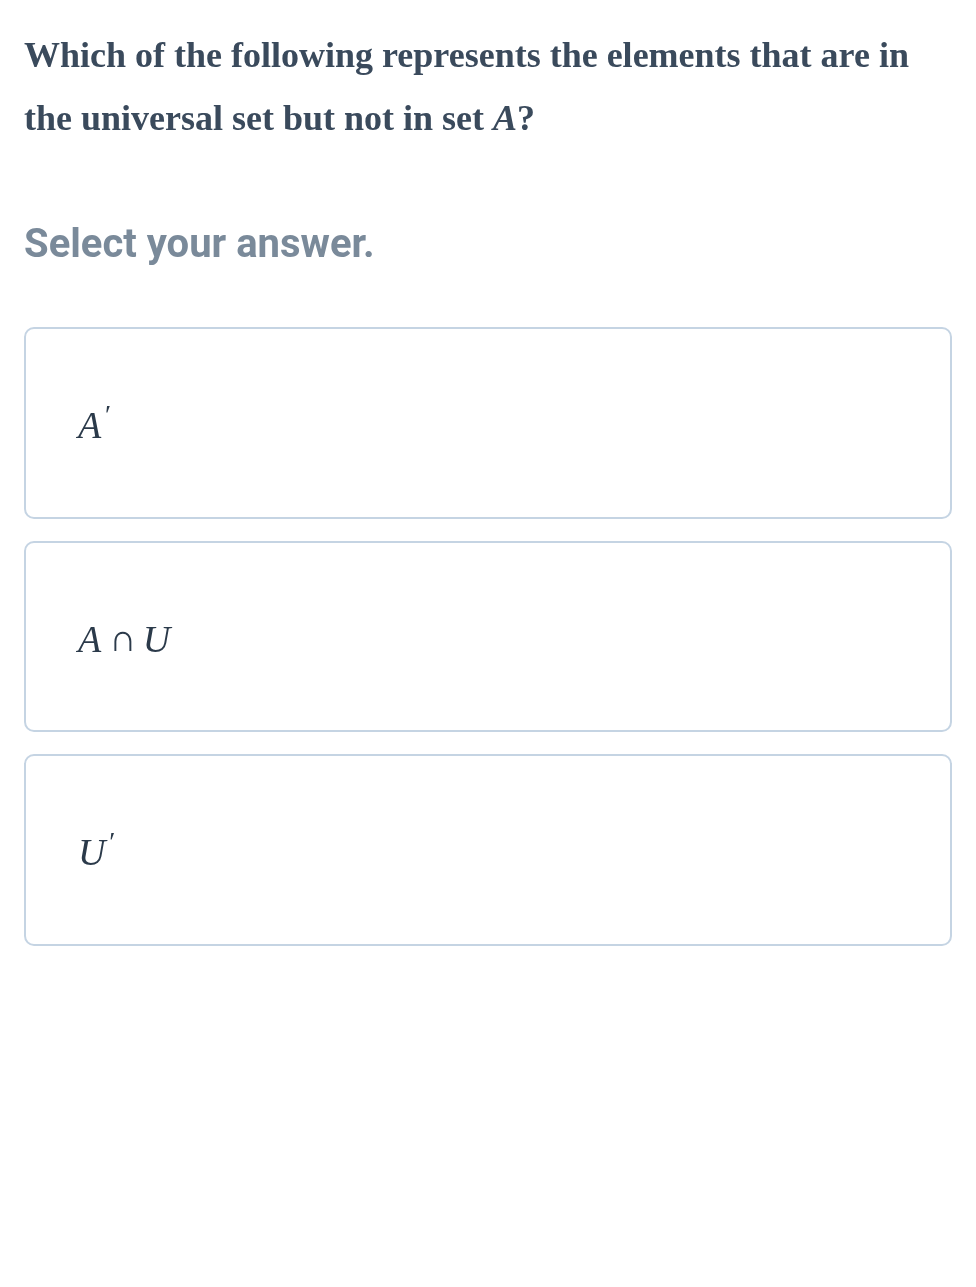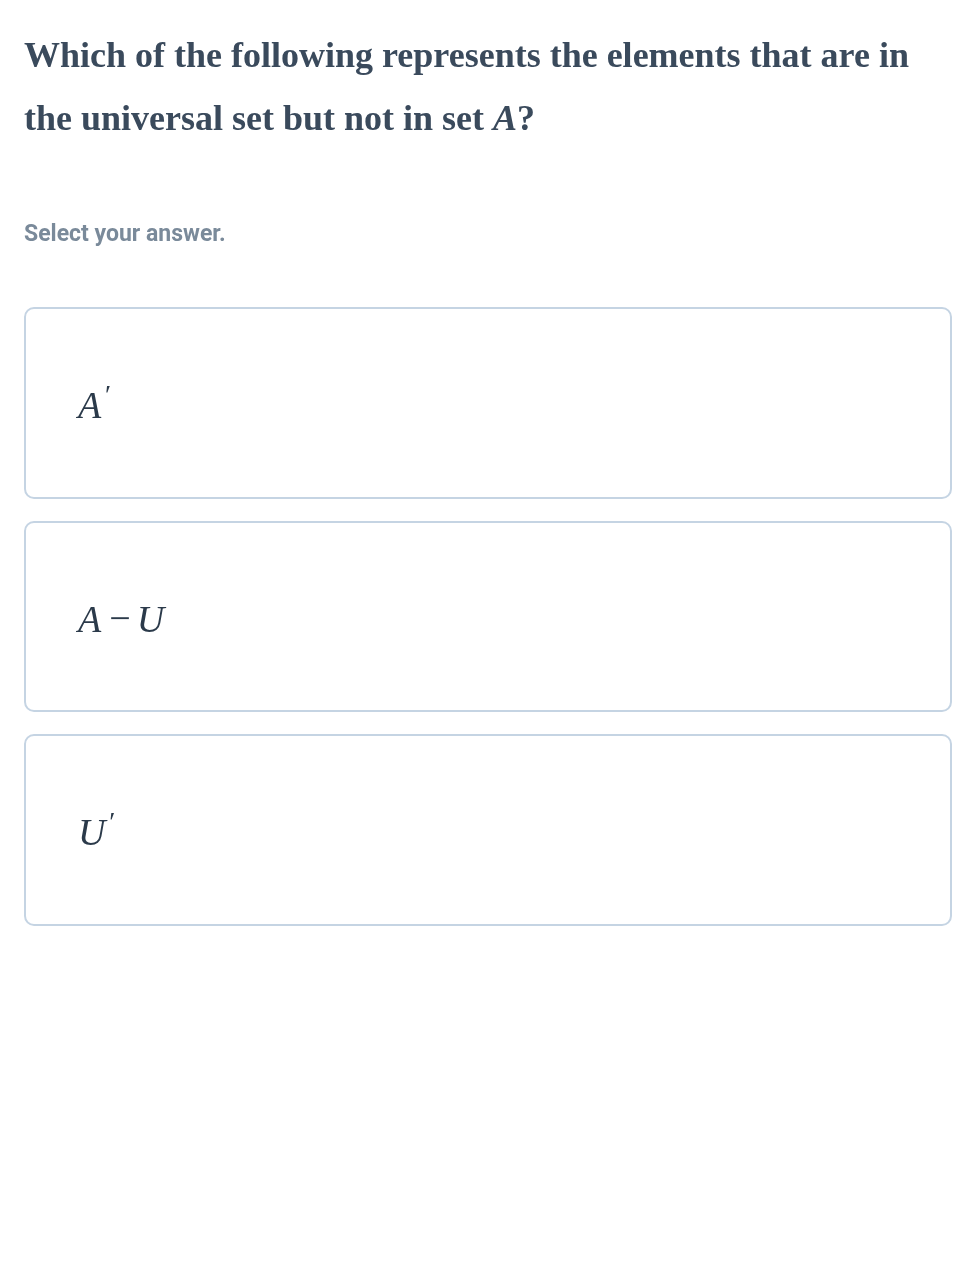--- a/index.html
+++ b/index.html
@@ -19,21 +19,21 @@
     line-height: 1.75;
     margin-bottom: 70px;
     font-weight: 700;
   }
   .question-text .math-var {
     font-style: italic;
     font-family: 'Times New Roman', serif;
   }
   .instruction {
     font-family: -apple-system, BlinkMacSystemFont, 'Segoe UI', Roboto, sans-serif;
-    font-size: 23px;
+    font-size: 40px;
     font-weight: 700;
     color: #7a8a9a;
     margin-bottom: 60px;
   }
   .options {
     display: flex;
     flex-direction: column;
     gap: 22px;
   }
   .option {
@@ -65,18 +65,18 @@
   <span>Which of the following represents the elements that are in the universal set but not in set </span><span class="math-var">A</span><span>?</span>
 </div>
 
 <div class="instruction">Select your answer.</div>
 
 <div class="options">
   <div class="option">
     <span>A</span><span class="prime">′</span><span class="op"></span><span></span><span class="prime"></span>
   </div>
   <div class="option">
-    <span>A</span><span class="prime"></span><span class="op">−</span><span>U</span><span class="prime"></span>
+    <span>A</span><span class="prime"></span><span class="op">∩</span><span>U</span><span class="prime"></span>
   </div>
   <div class="option">
     <span>U</span><span class="prime">′</span><span class="op"></span><span></span><span class="prime"></span>
   </div>
 </div>
 
 </body></html>

